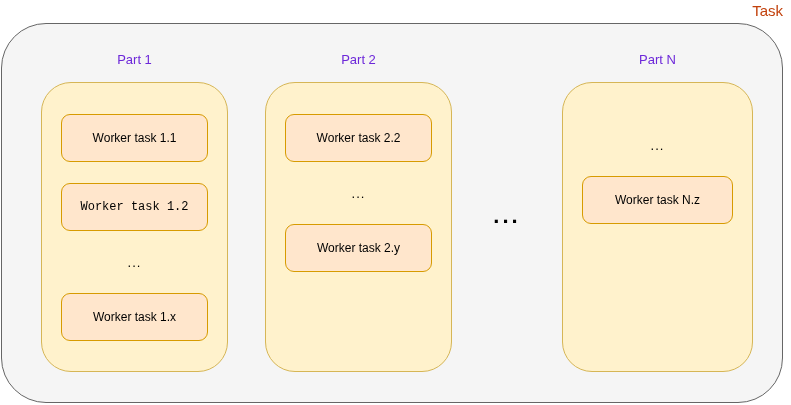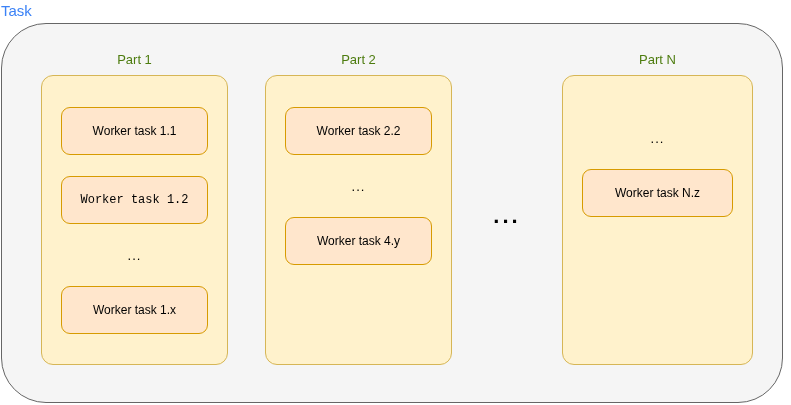--- a/index.html
+++ b/index.html
@@ -14,24 +14,24 @@
     width: 791px;
     height: 405px;
     background: #ffffff;
     overflow: hidden;
   }
   .task-title {
     position: absolute;
     top: 1px;
     left: 1px;
     width: 782px;
-    text-align: left;
+    text-align: right;
     font-size: 15px;
     line-height: 20px;
-    color: #3b82f6;
+    color: #c2410c;
   }
   .outer-box {
     position: absolute;
     left: 1px;
     top: 23px;
     width: 782px;
     height: 380px;
     box-sizing: border-box;
     background: var(--outer-fill, #f5f5f5);
     border: 1px solid var(--outer-border, #666666);
@@ -39,29 +39,29 @@
   }
   .part-group {
     position: absolute;
     top: 50px;
   }
   .part-label {
     height: 20px;
     line-height: 20px;
     text-align: center;
     font-size: 13px;
-    margin-bottom: 5px;
-    color: #4d7c0f;
+    margin-bottom: 12px;
+    color: #6d28d9;
   }
   .part-box {
     box-sizing: border-box;
     height: 290px;
     background: var(--part-fill, #fff2cc);
     border: 1px solid var(--part-border, #d6b656);
-    border-radius: 12px;
+    border-radius: 30px;
     padding: 31px 19px 30px 19px;
     display: flex;
     flex-direction: column;
   }
   .worker-box {
     box-sizing: border-box;
     height: 48px;
     background: var(--task-fill, #ffe6cc);
     border: 1px solid var(--task-border, #d79b00);
     border-radius: 9px;
@@ -118,21 +118,21 @@
       <div class="inner-ellipsis">...</div>
       <div class="worker-box">Worker task 1.x</div>
     </div>
   </div>
 
   <div class="part-group" style="left:265px; width:187px;">
     <div class="part-label">Part 2</div>
     <div class="part-box">
       <div class="worker-box">Worker task 2.2</div>
       <div class="inner-ellipsis">...</div>
-      <div class="worker-box">Worker task 4.y</div>
+      <div class="worker-box">Worker task 2.y</div>
     </div>
   </div>
 
   <div class="between-ellipsis">...</div>
 
   <div class="part-group" style="left:562px; width:191px;">
     <div class="part-label">Part N</div>
     <div class="part-box">
       <div class="inner-ellipsis">...</div>
       <div class="worker-box">Worker task N.z</div>

